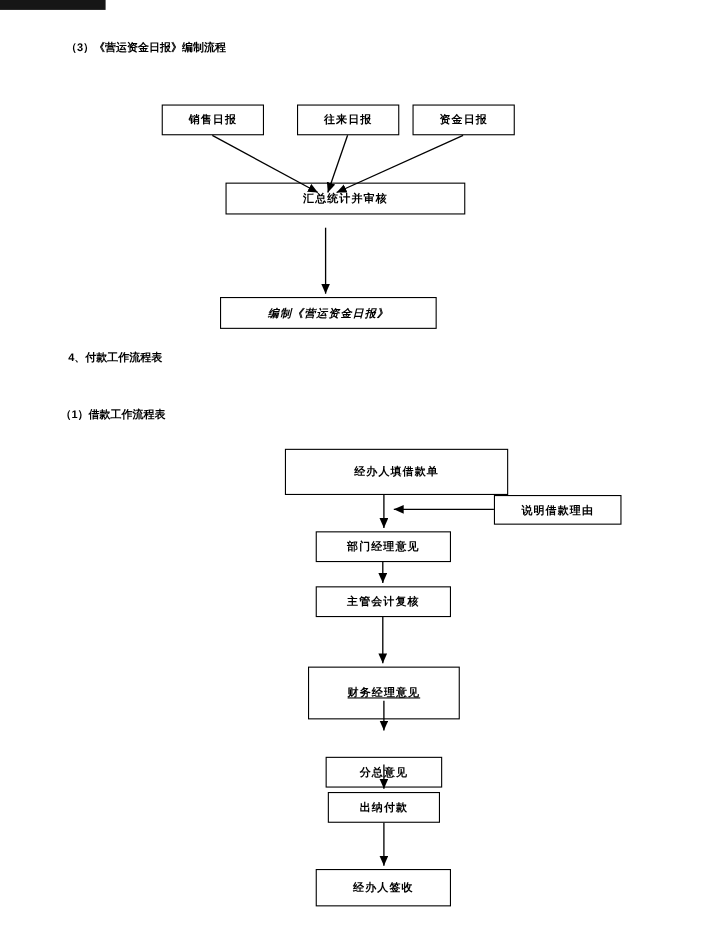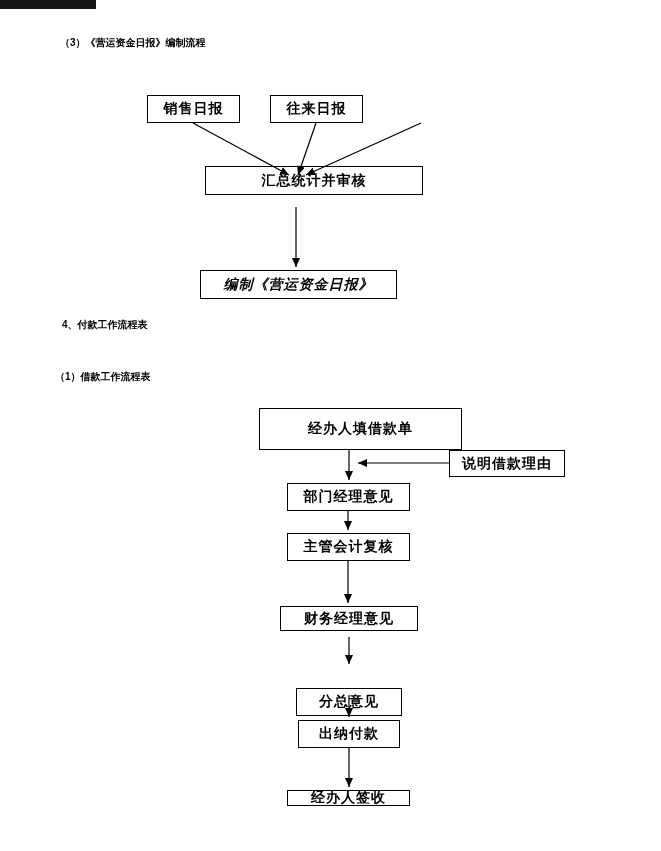--- a/index.html
+++ b/index.html
@@ -27,21 +27,21 @@
     white-space: nowrap;
   }
   .box {
     position: absolute;
     box-sizing: border-box;
     border: 1px solid #000;
     background: #fff;
     display: flex;
     align-items: center;
     justify-content: center;
-    font-size: 14px;
+    font-size: 10px;
     font-weight: 700;
     letter-spacing: 1px;
     white-space: nowrap;
   }
   svg.arrows {
     position: absolute; left: 0; top: 0;
     pointer-events: none;
   }
   svg.arrows line {
     stroke: #000;
@@ -58,40 +58,41 @@
   <div class="heading" style="left:60px; top:36px;">（3）《营运资金日报》编制流程</div>
 
   <div class="heading" style="left:62px; top:318px;">4、付款工作流程表</div>
 
   <div class="heading" style="left:55px; top:370px;">（1）借款工作流程表</div>
 
   <div class="box" style="left:147px; top:95px; width:93px; height:28px;">销售日报</div>
 
   <div class="box" style="left:270px; top:95px; width:93px; height:28px;">往来日报</div>
 
+  <div class="box" style="left:375px; top:95px; width:93px; height:28px;">资金日报</div>
 
   <div class="box" style="left:205px; top:166px; width:218px; height:29px;font-family:Liberation Mono, monospace;">汇总统计并审核</div>
 
   <div class="box" style="left:200px; top:270px; width:197px; height:29px;font-style:italic;">编制《营运资金日报》</div>
 
   <div class="box" style="left:259px; top:408px; width:203px; height:42px;">经办人填借款单</div>
 
   <div class="box" style="left:449px; top:450px; width:116px; height:27px;">说明借款理由</div>
 
   <div class="box" style="left:287px; top:483px; width:123px; height:28px;">部门经理意见</div>
 
   <div class="box" style="left:287px; top:533px; width:123px; height:28px;">主管会计复核</div>
 
-  <div class="box" style="left:280px; top:606px; width:138px; height:25px;">财务经理意见</div>
+  <div class="box" style="left:280px; top:606px; width:138px; height:48px;text-decoration:underline;">财务经理意见</div>
 
   <div class="box" style="left:296px; top:688px; width:106px; height:28px;">分总意见</div>
 
   <div class="box" style="left:298px; top:720px; width:102px; height:28px;">出纳付款</div>
 
-  <div class="box" style="left:287px; top:790px; width:123px; height:16px;">经办人签收</div>
+  <div class="box" style="left:287px; top:790px; width:123px; height:34px;">经办人签收</div>
 
   <svg class="arrows" width="661" height="851" viewBox="0 0 661 851">
     <defs>
       <marker id="arrow" markerUnits="userSpaceOnUse" markerWidth="11" markerHeight="9" refX="9" refY="4" orient="auto">
         <path d="M0,0 L9,4 L0,8 Z" fill="#000"></path>
       </marker>
     </defs>
 
     <line x1="193" y1="123" x2="289" y2="175" marker-end="url(#arrow)"></line>
     <line x1="316" y1="123" x2="298" y2="175" marker-end="url(#arrow)"></line>

